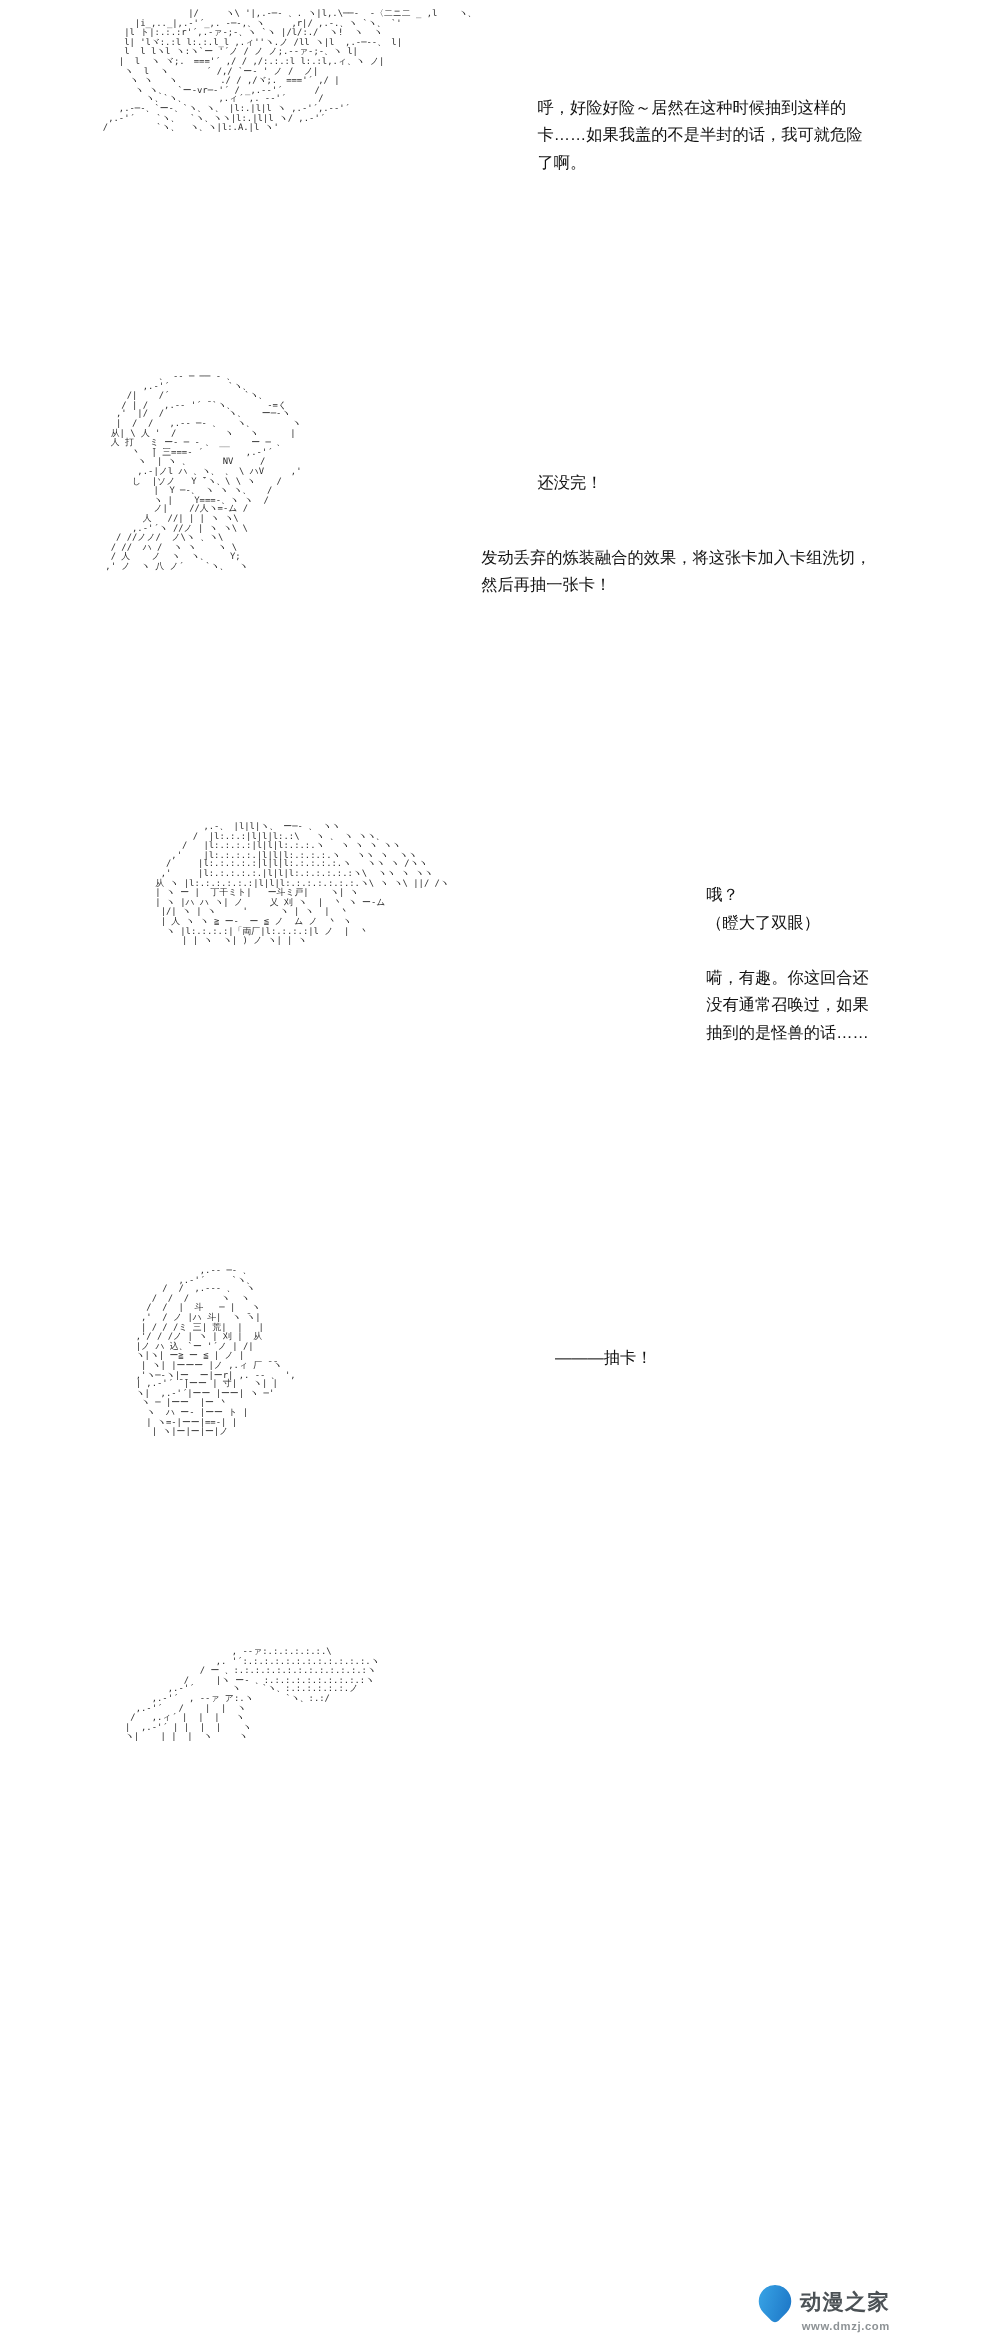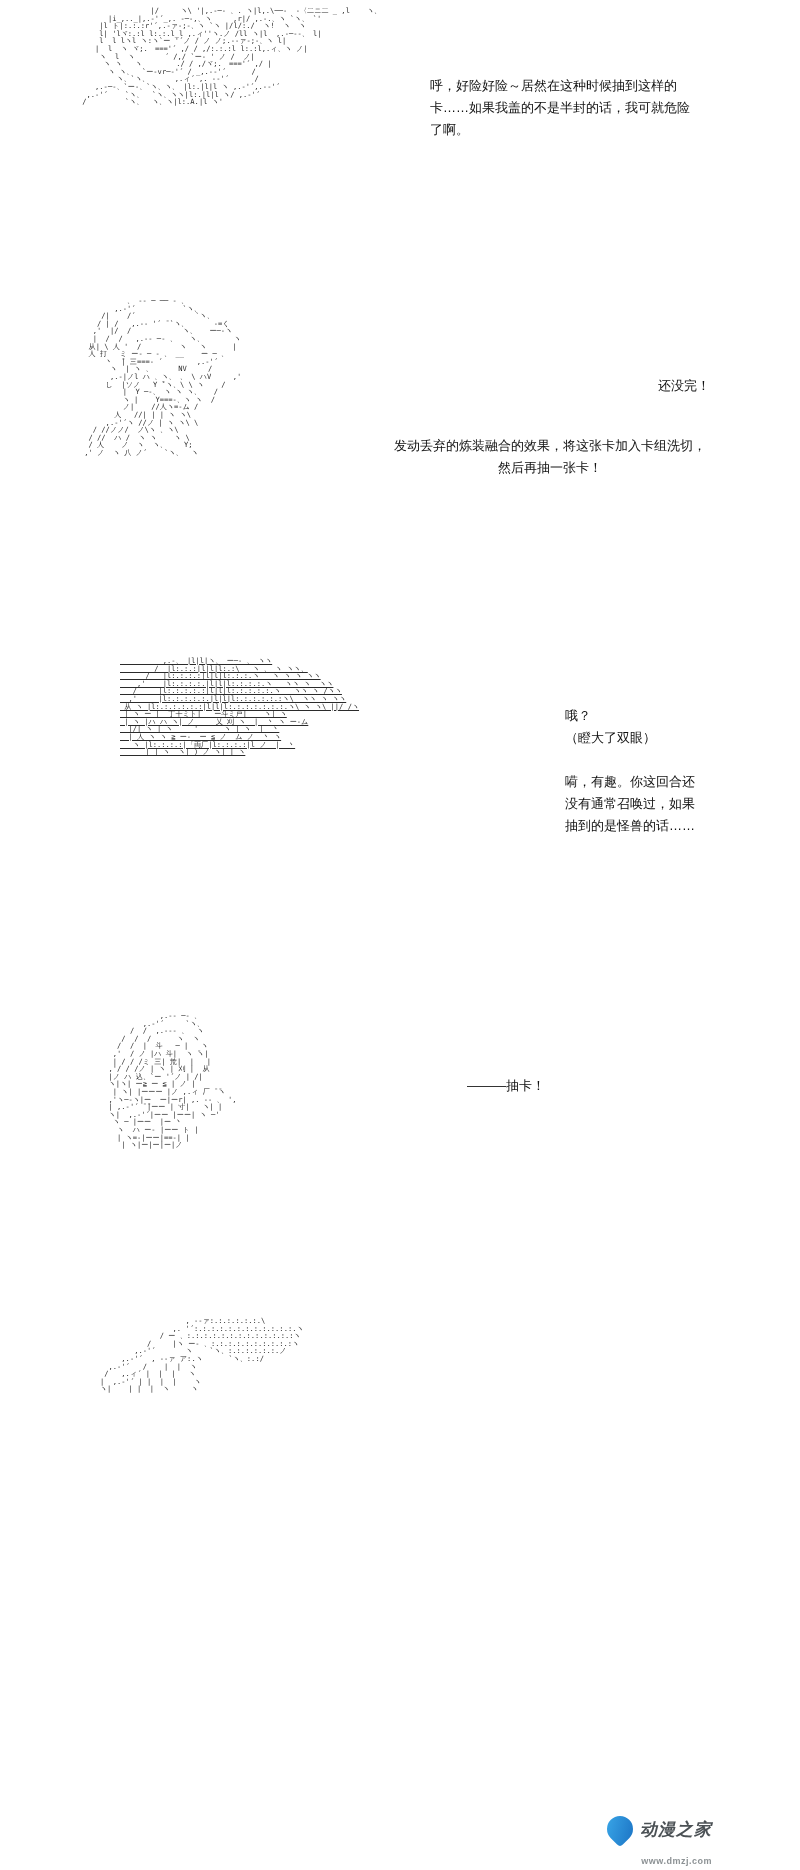--- a/index.html
+++ b/index.html
@@ -46,38 +46,37 @@
   }
   
   #scene-1 { top: 0px; height: 270px; }
   #scene-2 { top: 280px; height: 360px; }
   #scene-3 { top: 645px; height: 345px; }
   #scene-4 { top: 995px; height: 300px; }
   #scene-5 { top: 1300px; height: 250px; }
 
   .art-1 { left: 8px; top: 0px; }
   .art-2 { left: 10px; top: 10px; }
-  .art-3 { left: 50px; top: 5px; text-decoration: underline; }
+  .art-3 { left: 50px; top: 5px; }
   .art-4 { left: 30px; top: 10px; }
   .art-5 { left: 30px; top: 10px; }
 
   .talk-1 { left: 360px; top: 75px; width: 280px; }
-  .talk-2a { left: 360px; top: 95px; width: 280px; text-align: right; }
-  .talk-2b { left: 315px; top: 155px; width: 330px; text-align: center; }
+  .talk-2a { left: 360px; top: 95px; width: 280px; }
+  .talk-2b { left: 315px; top: 155px; width: 330px; }
   .talk-3 { left: 495px; top: 60px; width: 160px; text-align: left; }
-  .talk-4 { left: 397px; top: 80px; width: 200px; }
+  .talk-4 { left: 374px; top: 80px; width: 200px; }
 
   .watermark {
     position: absolute;
     right: 18px;
-    bottom: 28px;
+    bottom: 16px;
     display: flex;
     align-items: center;
     gap: 7px;
-    font-style: italic;
   }
   .wm-drop {
     width: 26px;
     height: 26px;
     border-radius: 50% 50% 50% 4px;
     background: linear-gradient(150deg,#3aa7e8,#1b73c4);
     transform: rotate(-45deg);
     flex: none;
   }
   .wm-text {

